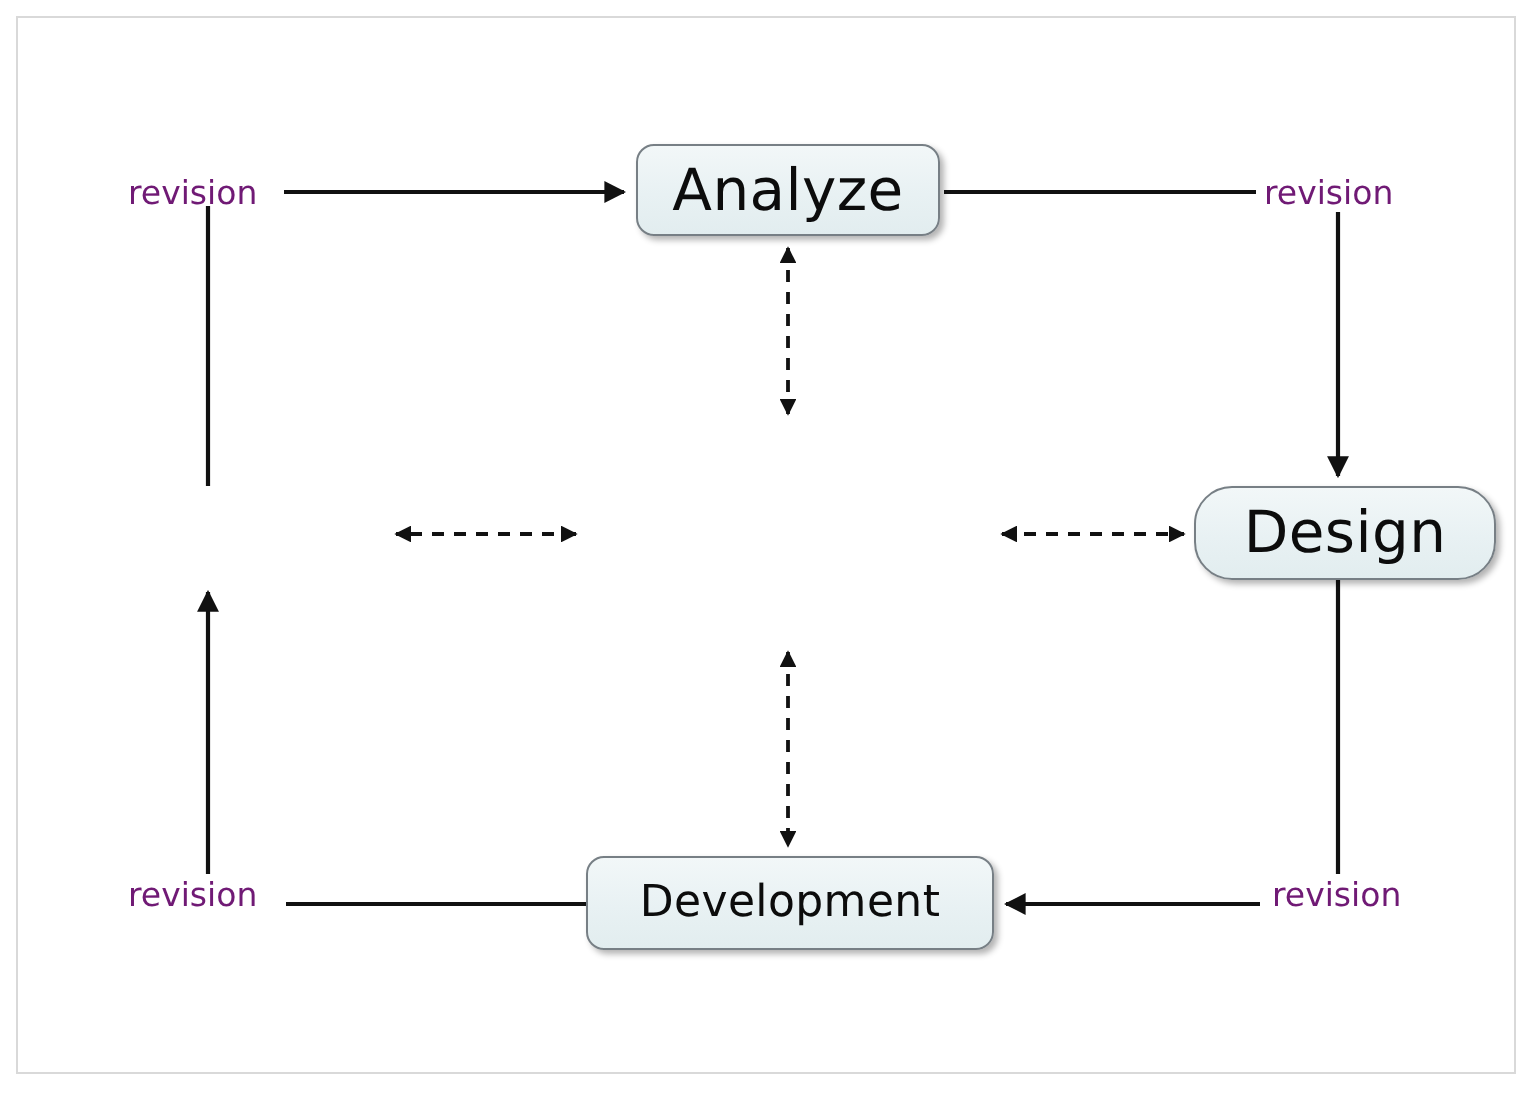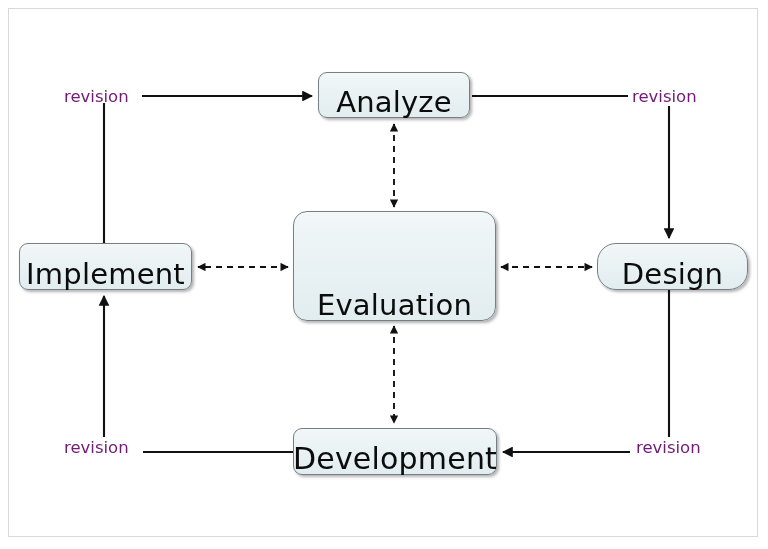--- a/index.html
+++ b/index.html
@@ -34,21 +34,21 @@
     width: 768px;
     height: 549px;
   }
   .node {
     position: absolute;
     box-sizing: border-box;
     background: linear-gradient(180deg, #f2f7f8 0%, #e8f1f3 55%, #e2edef 100%);
     border: 1.4px solid #777f85;
     border-radius: 9px;
     display: flex;
-    align-items: flex-end;
+    align-items: center;
     justify-content: center;
     color: #0c0c0c;
     box-shadow: 2px 2px 3px rgba(0,0,0,0.30);
     white-space: nowrap;
   }
   .node-label {
     line-height: 1;
     letter-spacing: 0.2px;
   }
   #node-analyze {
@@ -59,21 +59,21 @@
     left: 19px; top: 243px; width: 173px; height: 47px;
   }
   #node-implement .node-label { font-size: 29px; }
   #node-design {
     left: 597px; top: 243px; width: 151px; height: 47px; border-radius: 19px;
   }
   #node-design .node-label { font-size: 29px; }
   #node-development {
     left: 293px; top: 428px; width: 204px; height: 47px;
   }
-  #node-development .node-label { font-size: 30px; }
+  #node-development .node-label { font-size: 22px; }
   #node-evaluation {
     left: 293px; top: 211px; width: 203px; height: 110px;
     border-radius: 14px;
   }
   #node-evaluation .node-label { font-size: 29px; }
 
   .revision {
     position: absolute;
     font-size: 16.5px;
     color: #701a75;
@@ -132,27 +132,21 @@
   </div>
 
   <div class="node" id="node-design">
     <span class="node-label">Design</span>
   </div>
 
   <div class="node" id="node-development">
     <span class="node-label">Development</span>
   </div>
 
-  <div class="node" id="node-implement">
-    <span class="node-label">Implement</span>
-  </div>
 
-  <div class="node" id="node-evaluation">
-    <span class="node-label">Evaluation</span>
-  </div>
 
   <div class="revision" id="rev-top-left">revision</div>
 
   <div class="revision" id="rev-top-right">revision</div>
 
   <div class="revision" id="rev-bot-left">revision</div>
 
   <div class="revision" id="rev-bot-right">revision</div>
 
 </div>

